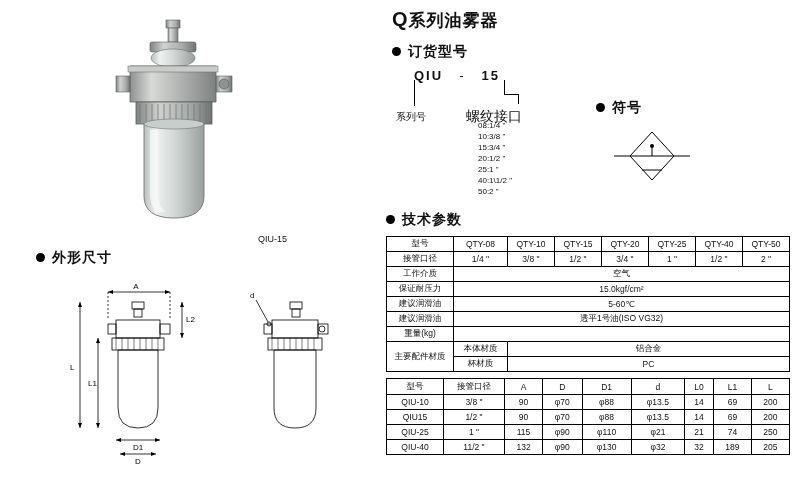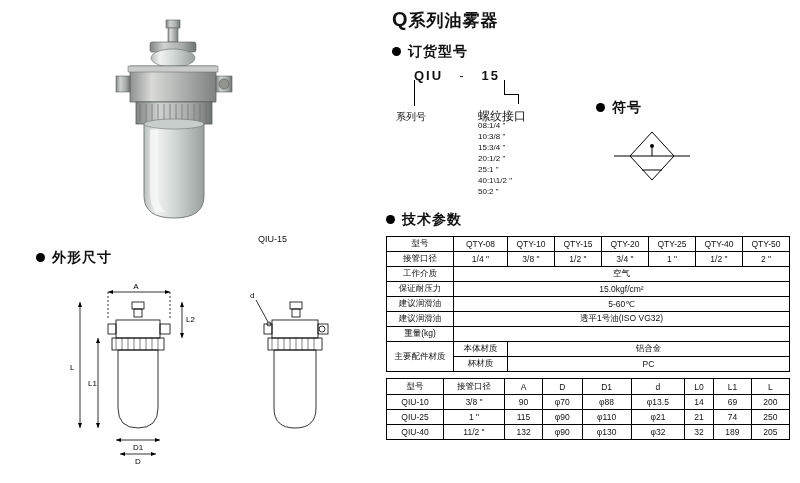--- a/index.html
+++ b/index.html
@@ -28,21 +28,21 @@
   #main-title .q{font-size:20px;}
 
   
   #order-section{left:392px;top:42px;}
   #order-code{margin-left:22px;margin-top:7px;font-size:13px;font-weight:bold;letter-spacing:2px;}
   #order-code .dash{margin:0 16px;font-weight:normal;}
   .code-lines{position:absolute;left:406px;top:80px;width:130px;height:30px;}
   .vline{position:absolute;width:1px;background:#000;}
   .hline{position:absolute;height:1px;background:#000;}
   #series-label{position:absolute;left:396px;top:110px;font-size:10px;}
-  #thread-label{position:absolute;left:478px;top:108px;font-size:12px;}
+  #thread-label{position:absolute;left:466px;top:108px;font-size:14px;}
   #thread-list{position:absolute;left:478px;top:120px;font-size:8px;line-height:11px;}
 
   
   #symbol-section{left:596px;top:98px;}
   #symbol-draw{position:absolute;left:612px;top:126px;width:80px;height:60px;}
 
   
   #photo-wrap{left:110px;top:18px;width:130px;height:212px;}
   #photo-caption{left:258px;top:234px;font-size:9px;}
 
@@ -327,20 +327,31 @@
         <td>3/8 "</td>
         <td>90</td>
         <td>φ70</td>
         <td>φ88</td>
         <td>φ13.5</td>
         <td>14</td>
         <td>69</td>
         <td>200</td>
       </tr>
       <tr>
+        <td>QIU15</td>
+        <td>1/2 "</td>
+        <td>90</td>
+        <td>φ70</td>
+        <td>φ88</td>
+        <td>φ13.5</td>
+        <td>14</td>
+        <td>69</td>
+        <td>200</td>
+      </tr>
+      <tr>
         <td>QIU-25</td>
         <td>1 "</td>
         <td>115</td>
         <td>φ90</td>
         <td>φ110</td>
         <td>φ21</td>
         <td>21</td>
         <td>74</td>
         <td>250</td>
       </tr>

